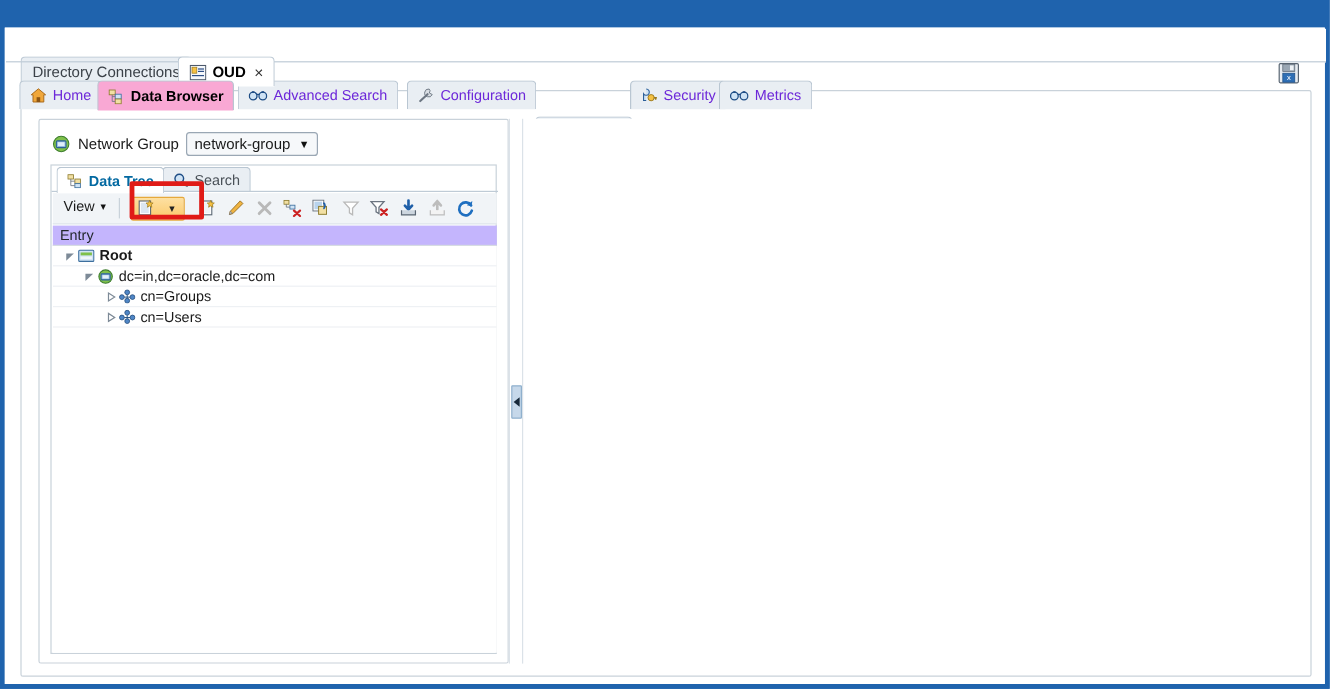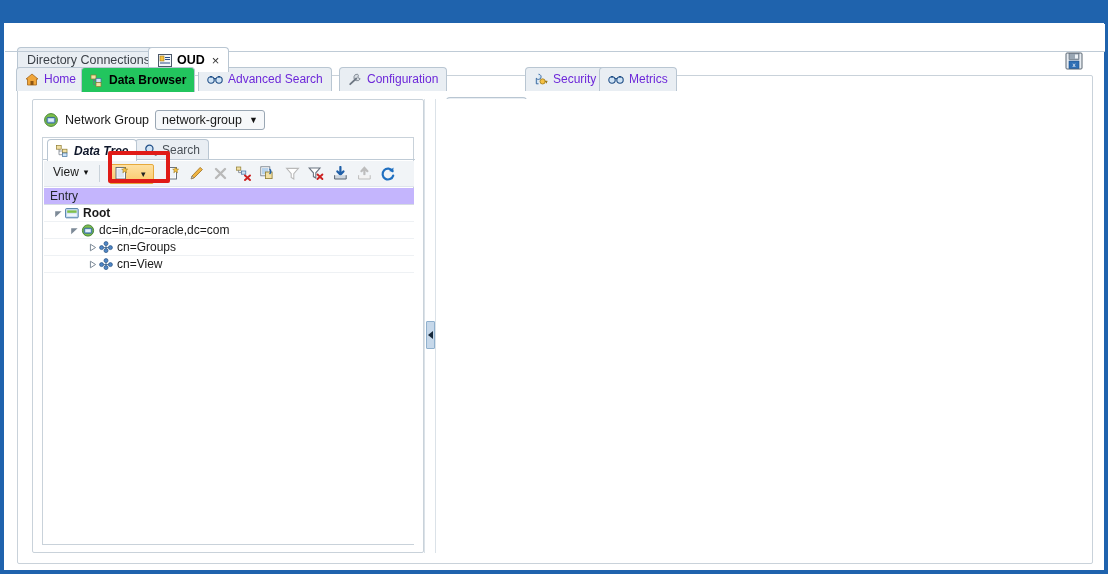--- a/index.html
+++ b/index.html
@@ -112,21 +112,21 @@
     border-bottom: none;
     border-radius: 4px 4px 0 0;
     padding: 0 8px;
     line-height: 23px;
     font-size: 12px;
     white-space: nowrap; cursor: default;
     display: flex; align-items: center; gap: 5px;
     background: #e9eef3; color: #6d28d9;
   }
   .mod-tab.active {
-    background: #22c55e; color: #000; font-weight: bold;
+    background: #f9a8d4; color: #000; font-weight: bold;
     height: 25px; z-index: 5;
   }
 
   
   #left-panel {
     position: absolute; left: 27px; top: 75px;
     width: 392px; height: 454px;
     border: 1px solid #c9d2da; background: #ffffff;
     border-radius: 2px;
   }
@@ -157,21 +157,21 @@
   }
   .sub-tab {
     position: absolute; top: 1px; height: 21px;
     border: 1px solid #b9c6d2; border-bottom: none;
     border-radius: 4px 4px 0 0;
     padding: 0 8px; line-height: 20px; font-size: 12px;
     display: flex; align-items: center; gap: 5px;
     white-space: nowrap; cursor: default;
   }
   .sub-tab.inactive { background: #e9eef3; color: #4a5158; }
-  .sub-tab.active { background: #ffffff; color: #0f172a; font-weight: bold; z-index: 4; height: 22px; font-style: italic; }
+  .sub-tab.active { background: #ffffff; color: #0369a1; font-weight: bold; z-index: 4; height: 22px; }
 
   
   #tree-toolbar {
     position: absolute; left: 1px; top: 23px;
     width: 370px; height: 26px;
     background: #f1f4f7;
     display: flex; align-items: center;
     border-bottom: 1px solid #dfe5eb;
   }
   #view-menu {
@@ -584,21 +584,21 @@
             </span>
             <span class="tw-icon">
               <svg width="14" height="12" viewBox="0 0 14 12">
                 <circle cx="7" cy="2.6" r="2" fill="#4f86c6" stroke="#26507f" stroke-width="0.7"></circle>
                 <circle cx="2.6" cy="6.6" r="2" fill="#4f86c6" stroke="#26507f" stroke-width="0.7"></circle>
                 <circle cx="11.4" cy="6.6" r="2" fill="#4f86c6" stroke="#26507f" stroke-width="0.7"></circle>
                 <circle cx="7" cy="9.6" r="2" fill="#4f86c6" stroke="#26507f" stroke-width="0.7"></circle>
                 <path d="M7 4.6 L7 7.6 M4.6 6.6 L9.4 6.6" stroke="#26507f" stroke-width="0.8"></path>
               </svg>
             </span>
-            <span class="tw-label">cn=View</span>
+            <span class="tw-label">cn=Users</span>
           </div>
 
         </div>
       </div>
     </div>
 
     <div id="splitter">
       <div id="splitter-handle">
         <span class="arrow-l"></span>
       </div>

